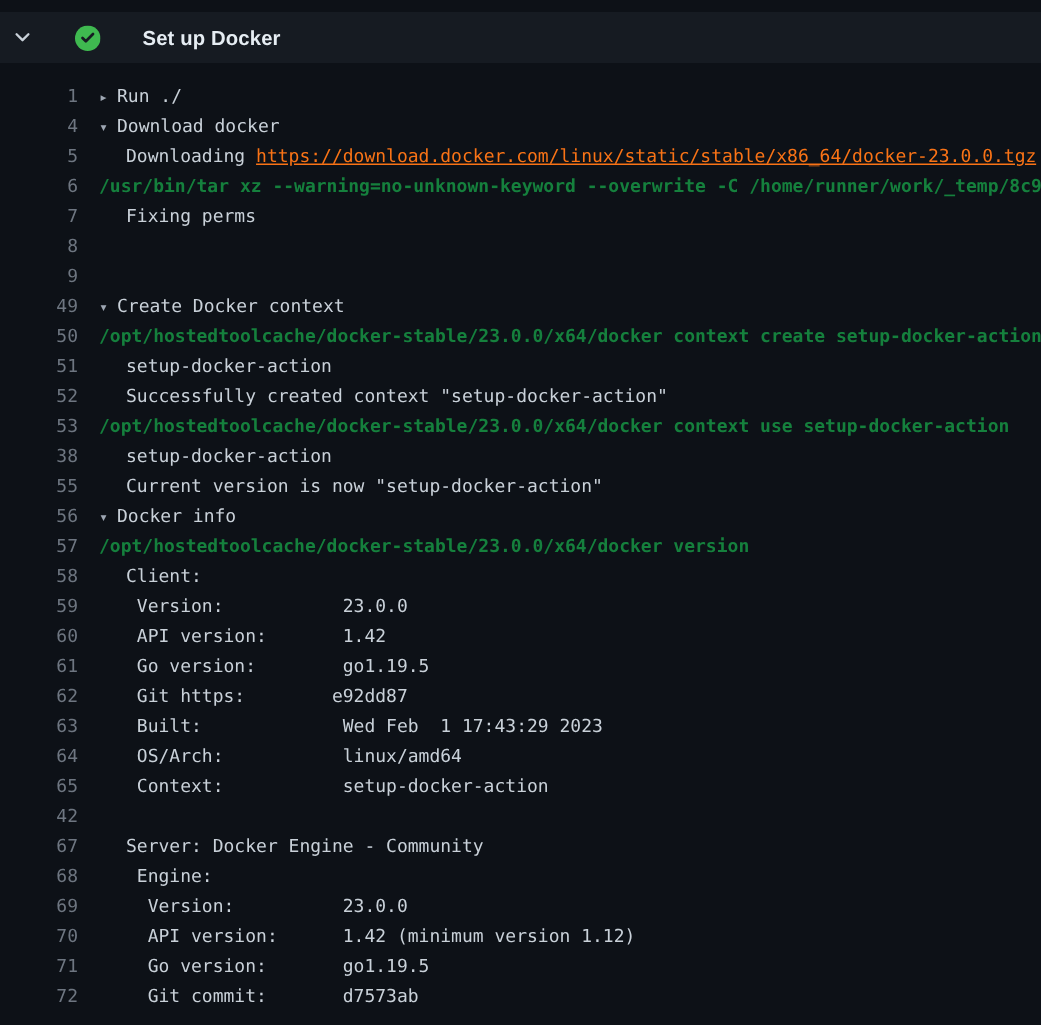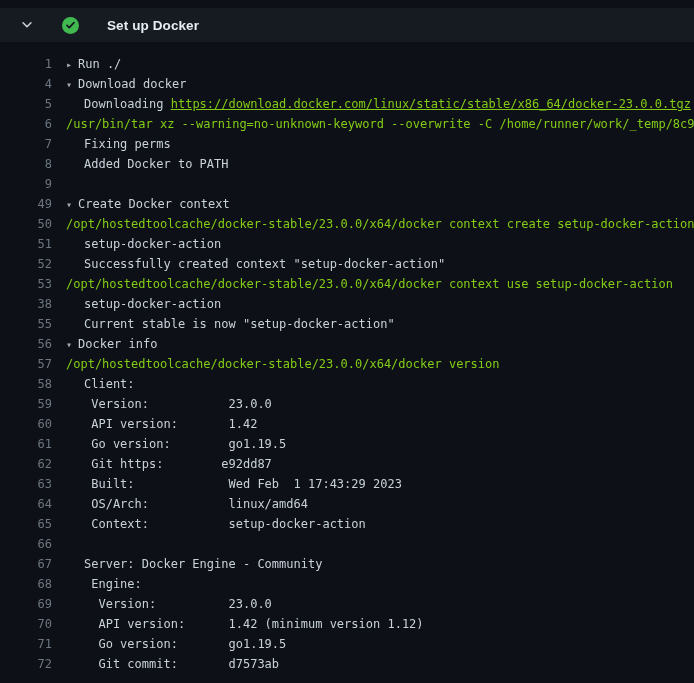--- a/index.html
+++ b/index.html
@@ -5,21 +5,21 @@
   * { margin:0; padding:0; box-sizing:border-box; }
   html,body { width:694px; height:683px; overflow:hidden; }
   body { background:#090c10; }
   .app { width:694px; height:683px; display:flex; flex-direction:column; background:#090c10; }
   .top-strip { height:8px; background:#0d1117; flex:0 0 auto; }
 
   .step-header {
     flex:0 0 34px; height:34px; width:100%;
     background:#161b22;
     display:flex; align-items:center;
-    padding:0 20px; gap:28px;
+    padding:0 8px; gap:28px;
     cursor:pointer;
   }
   .chev { display:flex; align-items:center; color:#c9d1d9; }
   .check { display:flex; align-items:center; }
   .title {
     color:#e6edf3;
     font-family:"Liberation Sans", sans-serif;
     font-size:13.5px; font-weight:600;
     letter-spacing:.1px;
   }
@@ -39,22 +39,22 @@
     user-select:none;
   }
   .content { margin-left:14px; color:#c9d1d9; overflow:hidden; }
   .content.ind { padding-left:18px; }
   .arrow {
     display:inline-block; width:12px;
     color:#9ea7b3; font-size:10px;
     cursor:pointer;
   }
   .p-plain { color:#c9d1d9; }
-  .p-cmd   { color:#84cc16; }
-  .p-link  { color:#84cc16; text-decoration:underline; cursor:pointer; }
+  .p-cmd   { color:#15803d;font-weight:bold; }
+  .p-link  { color:#f97316; text-decoration:underline; cursor:pointer; }
 </style>
 </head>
 <body>
 
 <div class="app">
   <div class="top-strip"></div>
 
   <header class="step-header">
     <span class="chev">
       <svg width="14" height="14" viewBox="0 0 16 16" fill="none">
@@ -69,40 +69,40 @@
     </span>
     <span class="title">Set up Docker</span>
   </header>
 
   <div class="log">
       <div class="row"><span class="num">1</span><span class="content"><span class="arrow">▸</span><span class="p-plain">Run ./</span></span></div>
       <div class="row"><span class="num">4</span><span class="content"><span class="arrow">▾</span><span class="p-plain">Download docker</span></span></div>
       <div class="row"><span class="num">5</span><span class="content ind"><span class="p-plain">Downloading </span><span class="p-link">https://download.docker.com/linux/static/stable/x86_64/docker-23.0.0.tgz</span></span></div>
       <div class="row"><span class="num">6</span><span class="content"><span class="p-cmd">/usr/bin/tar xz --warning=no-unknown-keyword --overwrite -C /home/runner/work/_temp/8c9</span></span></div>
       <div class="row"><span class="num">7</span><span class="content ind"><span class="p-plain">Fixing perms</span></span></div>
-      <div class="row"><span class="num">8</span><span class="content ind"><span class="p-plain">Added Docker to PATH</span></span></div>
+      <div class="row"><span class="num">8</span></div>
       <div class="row"><span class="num">9</span></div>
       <div class="row"><span class="num">49</span><span class="content"><span class="arrow">▾</span><span class="p-plain">Create Docker context</span></span></div>
       <div class="row"><span class="num">50</span><span class="content"><span class="p-cmd">/opt/hostedtoolcache/docker-stable/23.0.0/x64/docker context create setup-docker-action</span></span></div>
       <div class="row"><span class="num">51</span><span class="content ind"><span class="p-plain">setup-docker-action</span></span></div>
       <div class="row"><span class="num">52</span><span class="content ind"><span class="p-plain">Successfully created context "setup-docker-action"</span></span></div>
       <div class="row"><span class="num">53</span><span class="content"><span class="p-cmd">/opt/hostedtoolcache/docker-stable/23.0.0/x64/docker context use setup-docker-action</span></span></div>
       <div class="row"><span class="num">38</span><span class="content ind"><span class="p-plain">setup-docker-action</span></span></div>
-      <div class="row"><span class="num">55</span><span class="content ind"><span class="p-plain">Current stable is now "setup-docker-action"</span></span></div>
+      <div class="row"><span class="num">55</span><span class="content ind"><span class="p-plain">Current version is now "setup-docker-action"</span></span></div>
       <div class="row"><span class="num">56</span><span class="content"><span class="arrow">▾</span><span class="p-plain">Docker info</span></span></div>
       <div class="row"><span class="num">57</span><span class="content"><span class="p-cmd">/opt/hostedtoolcache/docker-stable/23.0.0/x64/docker version</span></span></div>
       <div class="row"><span class="num">58</span><span class="content ind"><span class="p-plain">Client:</span></span></div>
       <div class="row"><span class="num">59</span><span class="content ind"><span class="p-plain"> Version:           23.0.0</span></span></div>
       <div class="row"><span class="num">60</span><span class="content ind"><span class="p-plain"> API version:       1.42</span></span></div>
       <div class="row"><span class="num">61</span><span class="content ind"><span class="p-plain"> Go version:        go1.19.5</span></span></div>
       <div class="row"><span class="num">62</span><span class="content ind"><span class="p-plain"> Git https:        e92dd87</span></span></div>
       <div class="row"><span class="num">63</span><span class="content ind"><span class="p-plain"> Built:             Wed Feb  1 17:43:29 2023</span></span></div>
       <div class="row"><span class="num">64</span><span class="content ind"><span class="p-plain"> OS/Arch:           linux/amd64</span></span></div>
       <div class="row"><span class="num">65</span><span class="content ind"><span class="p-plain"> Context:           setup-docker-action</span></span></div>
-      <div class="row"><span class="num">66</span><span class="content ind"><span class="p-plain"></span></span></div>
+      <div class="row"><span class="num">42</span><span class="content ind"><span class="p-plain"></span></span></div>
       <div class="row"><span class="num">67</span><span class="content ind"><span class="p-plain">Server: Docker Engine - Community</span></span></div>
       <div class="row"><span class="num">68</span><span class="content ind"><span class="p-plain"> Engine:</span></span></div>
       <div class="row"><span class="num">69</span><span class="content ind"><span class="p-plain">  Version:          23.0.0</span></span></div>
       <div class="row"><span class="num">70</span><span class="content ind"><span class="p-plain">  API version:      1.42 (minimum version 1.12)</span></span></div>
       <div class="row"><span class="num">71</span><span class="content ind"><span class="p-plain">  Go version:       go1.19.5</span></span></div>
       <div class="row"><span class="num">72</span><span class="content ind"><span class="p-plain">  Git commit:       d7573ab</span></span></div>
     </div>
 </div>
 
 </body></html>

